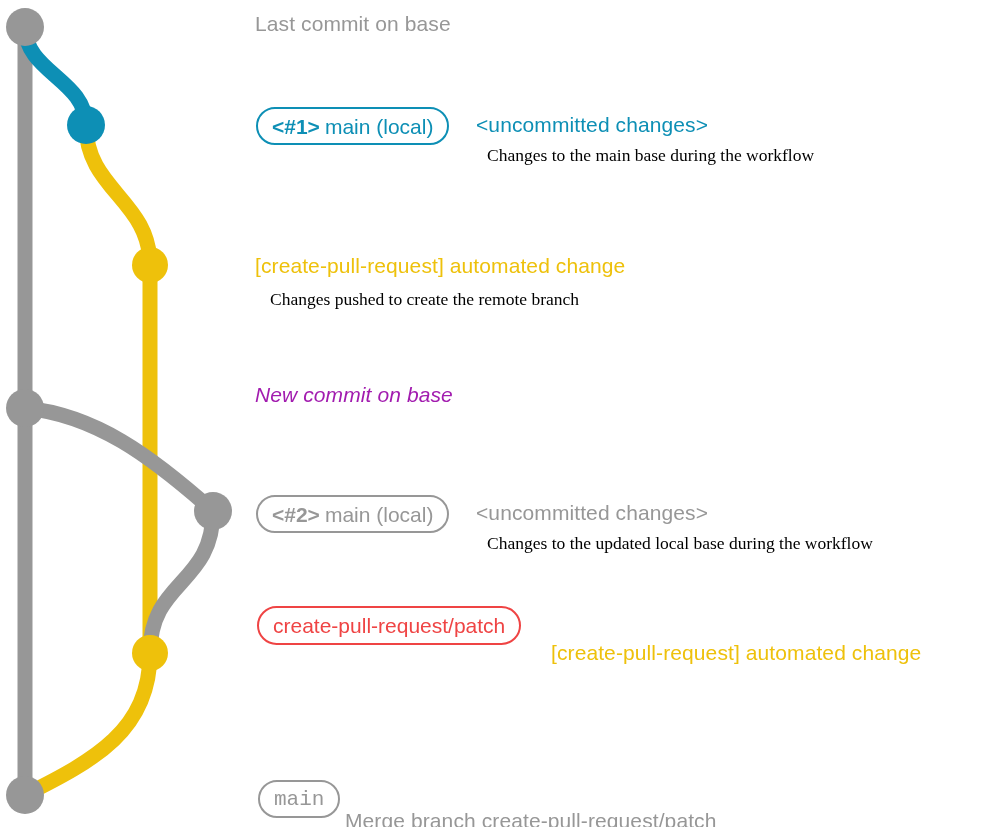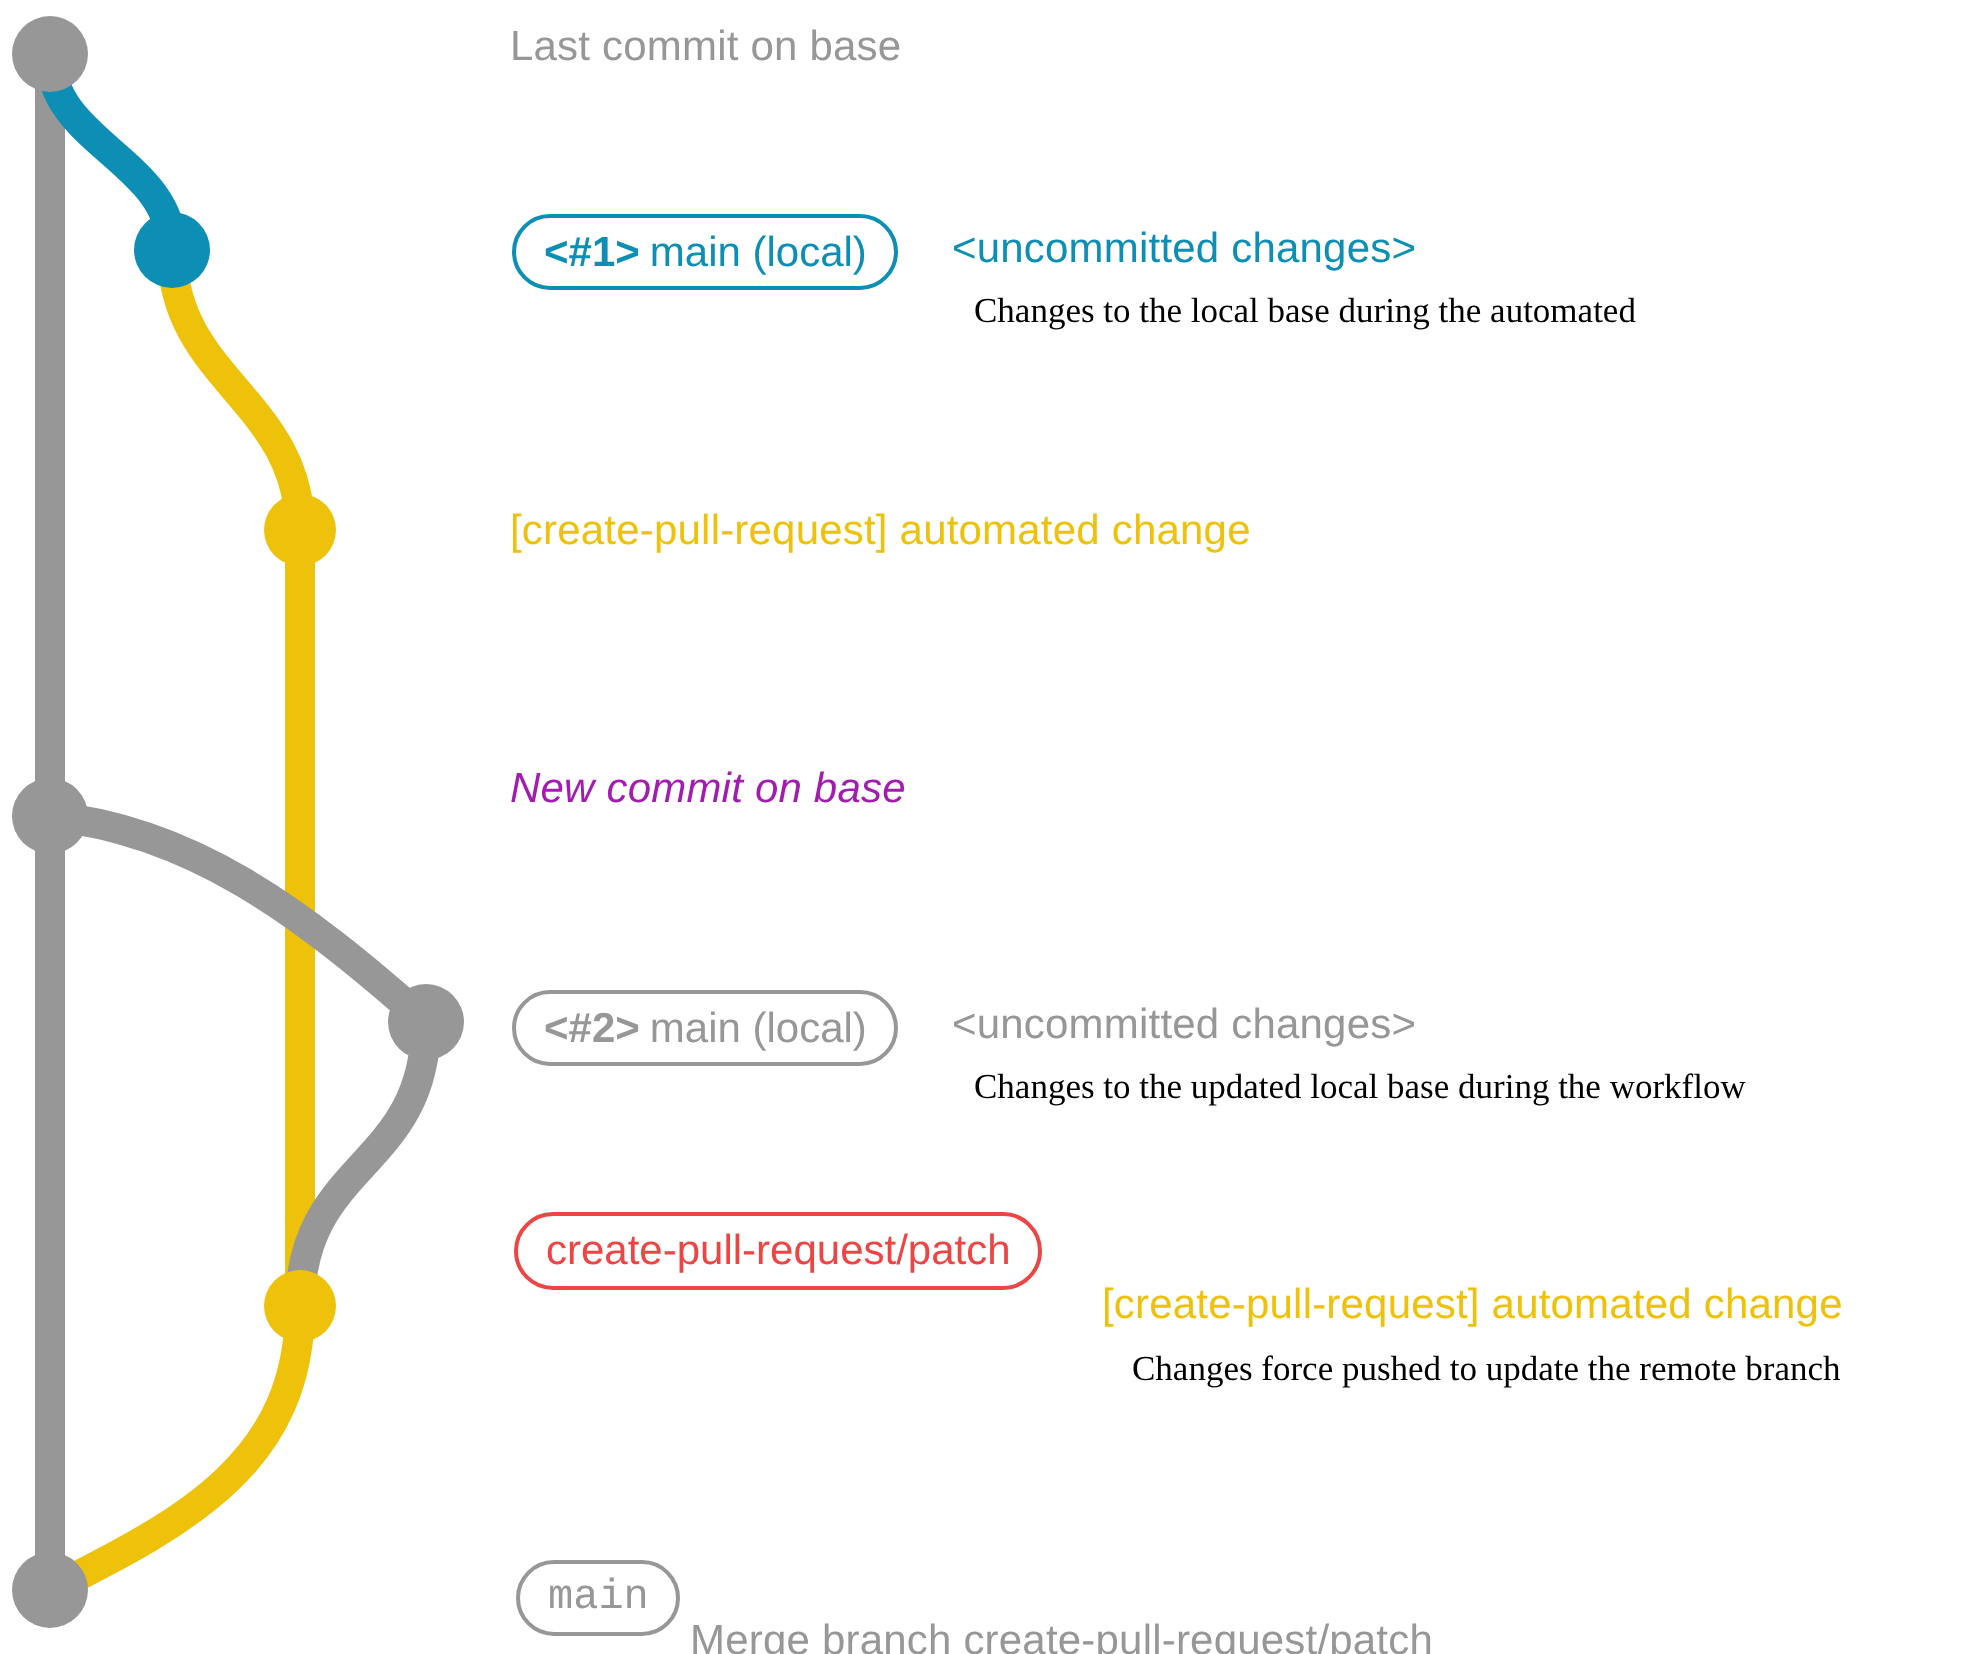--- a/index.html
+++ b/index.html
@@ -98,37 +98,37 @@
     <circle cx="25" cy="795" r="19" fill="#979797"></circle>
   </svg>
 
   <div class="lane-text subject" style="left:255px; top:13px; color:#979797;">Last commit on base</div>
 
   <div class="badge" style="left:256px; top:107px; height:38px; color:#0d8fb5;">
     <span class="ref-num">&lt;#1&gt;</span>
     <span class="ref-name">main (local)</span>
   </div>
   <div class="lane-text subject" style="left:476px; top:114px; color:#0d8fb5;">&lt;uncommitted changes&gt;</div>
-  <div class="lane-text desc" style="left:487px; top:147px;">Changes to the local base during the automated</div>
+  <div class="lane-text desc" style="left:487px; top:147px;">Changes to the main base during the workflow</div>
 
   <div class="lane-text subject" style="left:255px; top:255px; color:#eec10b;">[create-pull-request] automated change</div>
+  <div class="lane-text desc" style="left:270px; top:291px;">Changes pushed to create the remote branch</div>
 
   <div class="lane-text subject" style="left:255px; top:384px; color:#a21caf;font-style:italic;">New commit on base</div>
 
   <div class="badge" style="left:256px; top:495px; height:38px; color:#979797;">
     <span class="ref-num">&lt;#2&gt;</span>
     <span class="ref-name">main (local)</span>
   </div>
   <div class="lane-text subject" style="left:476px; top:502px; color:#979797;">&lt;uncommitted changes&gt;</div>
   <div class="lane-text desc" style="left:487px; top:535px;">Changes to the updated local base during the workflow</div>
 
   <div class="badge solo" style="left:257px; top:606px; height:39px; color:#ef4444;justify-content:center;">
     <span class="ref-name">create-pull-request/patch</span>
   </div>
   <div class="lane-text subject" style="left:551px; top:642px; color:#eec10b;">[create-pull-request] automated change</div>
-  <div class="lane-text desc" style="left:566px; top:676px;">Changes force pushed to update the remote branch</div>
 
   <div class="badge solo" style="left:258px; top:780px; height:38px; color:#979797;font-family:Liberation Mono, monospace;">
     <span class="ref-name">main</span>
   </div>
   <div class="lane-text subject" style="left:345px; top:787px; color:#979797;margin-top:23px;">Merge branch create-pull-request/patch</div>
 
 </div>
 
 </body></html>

